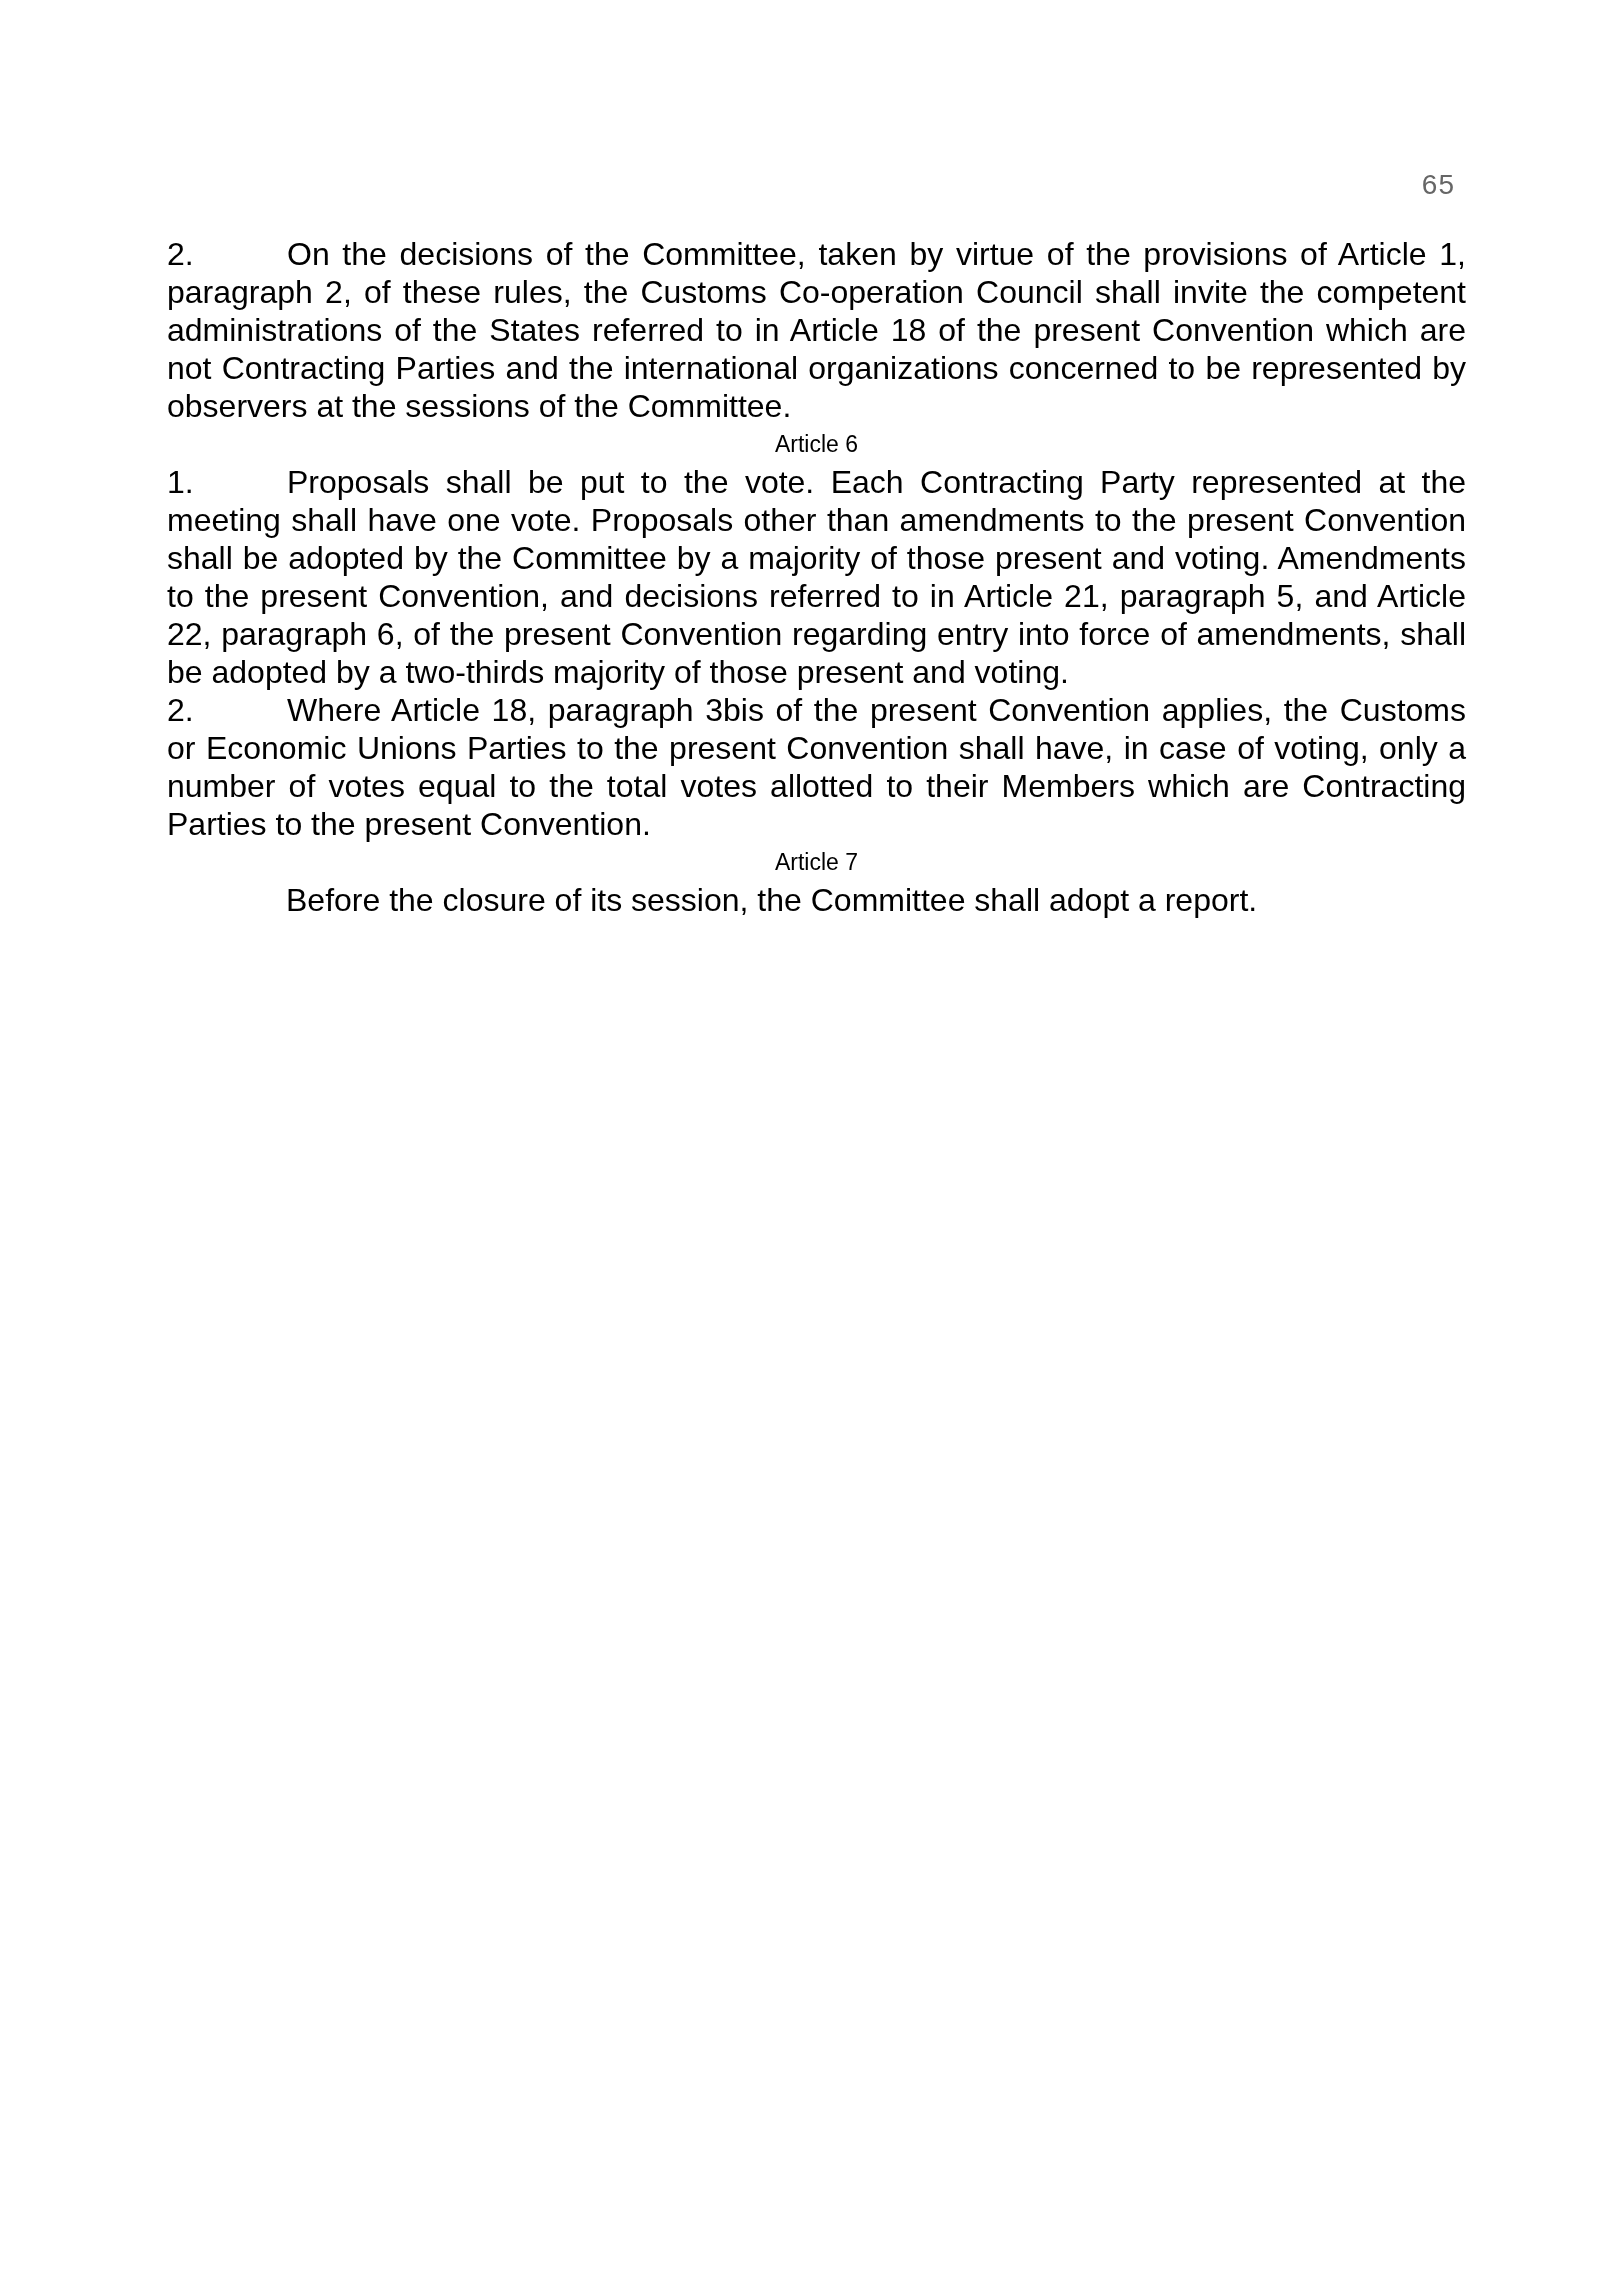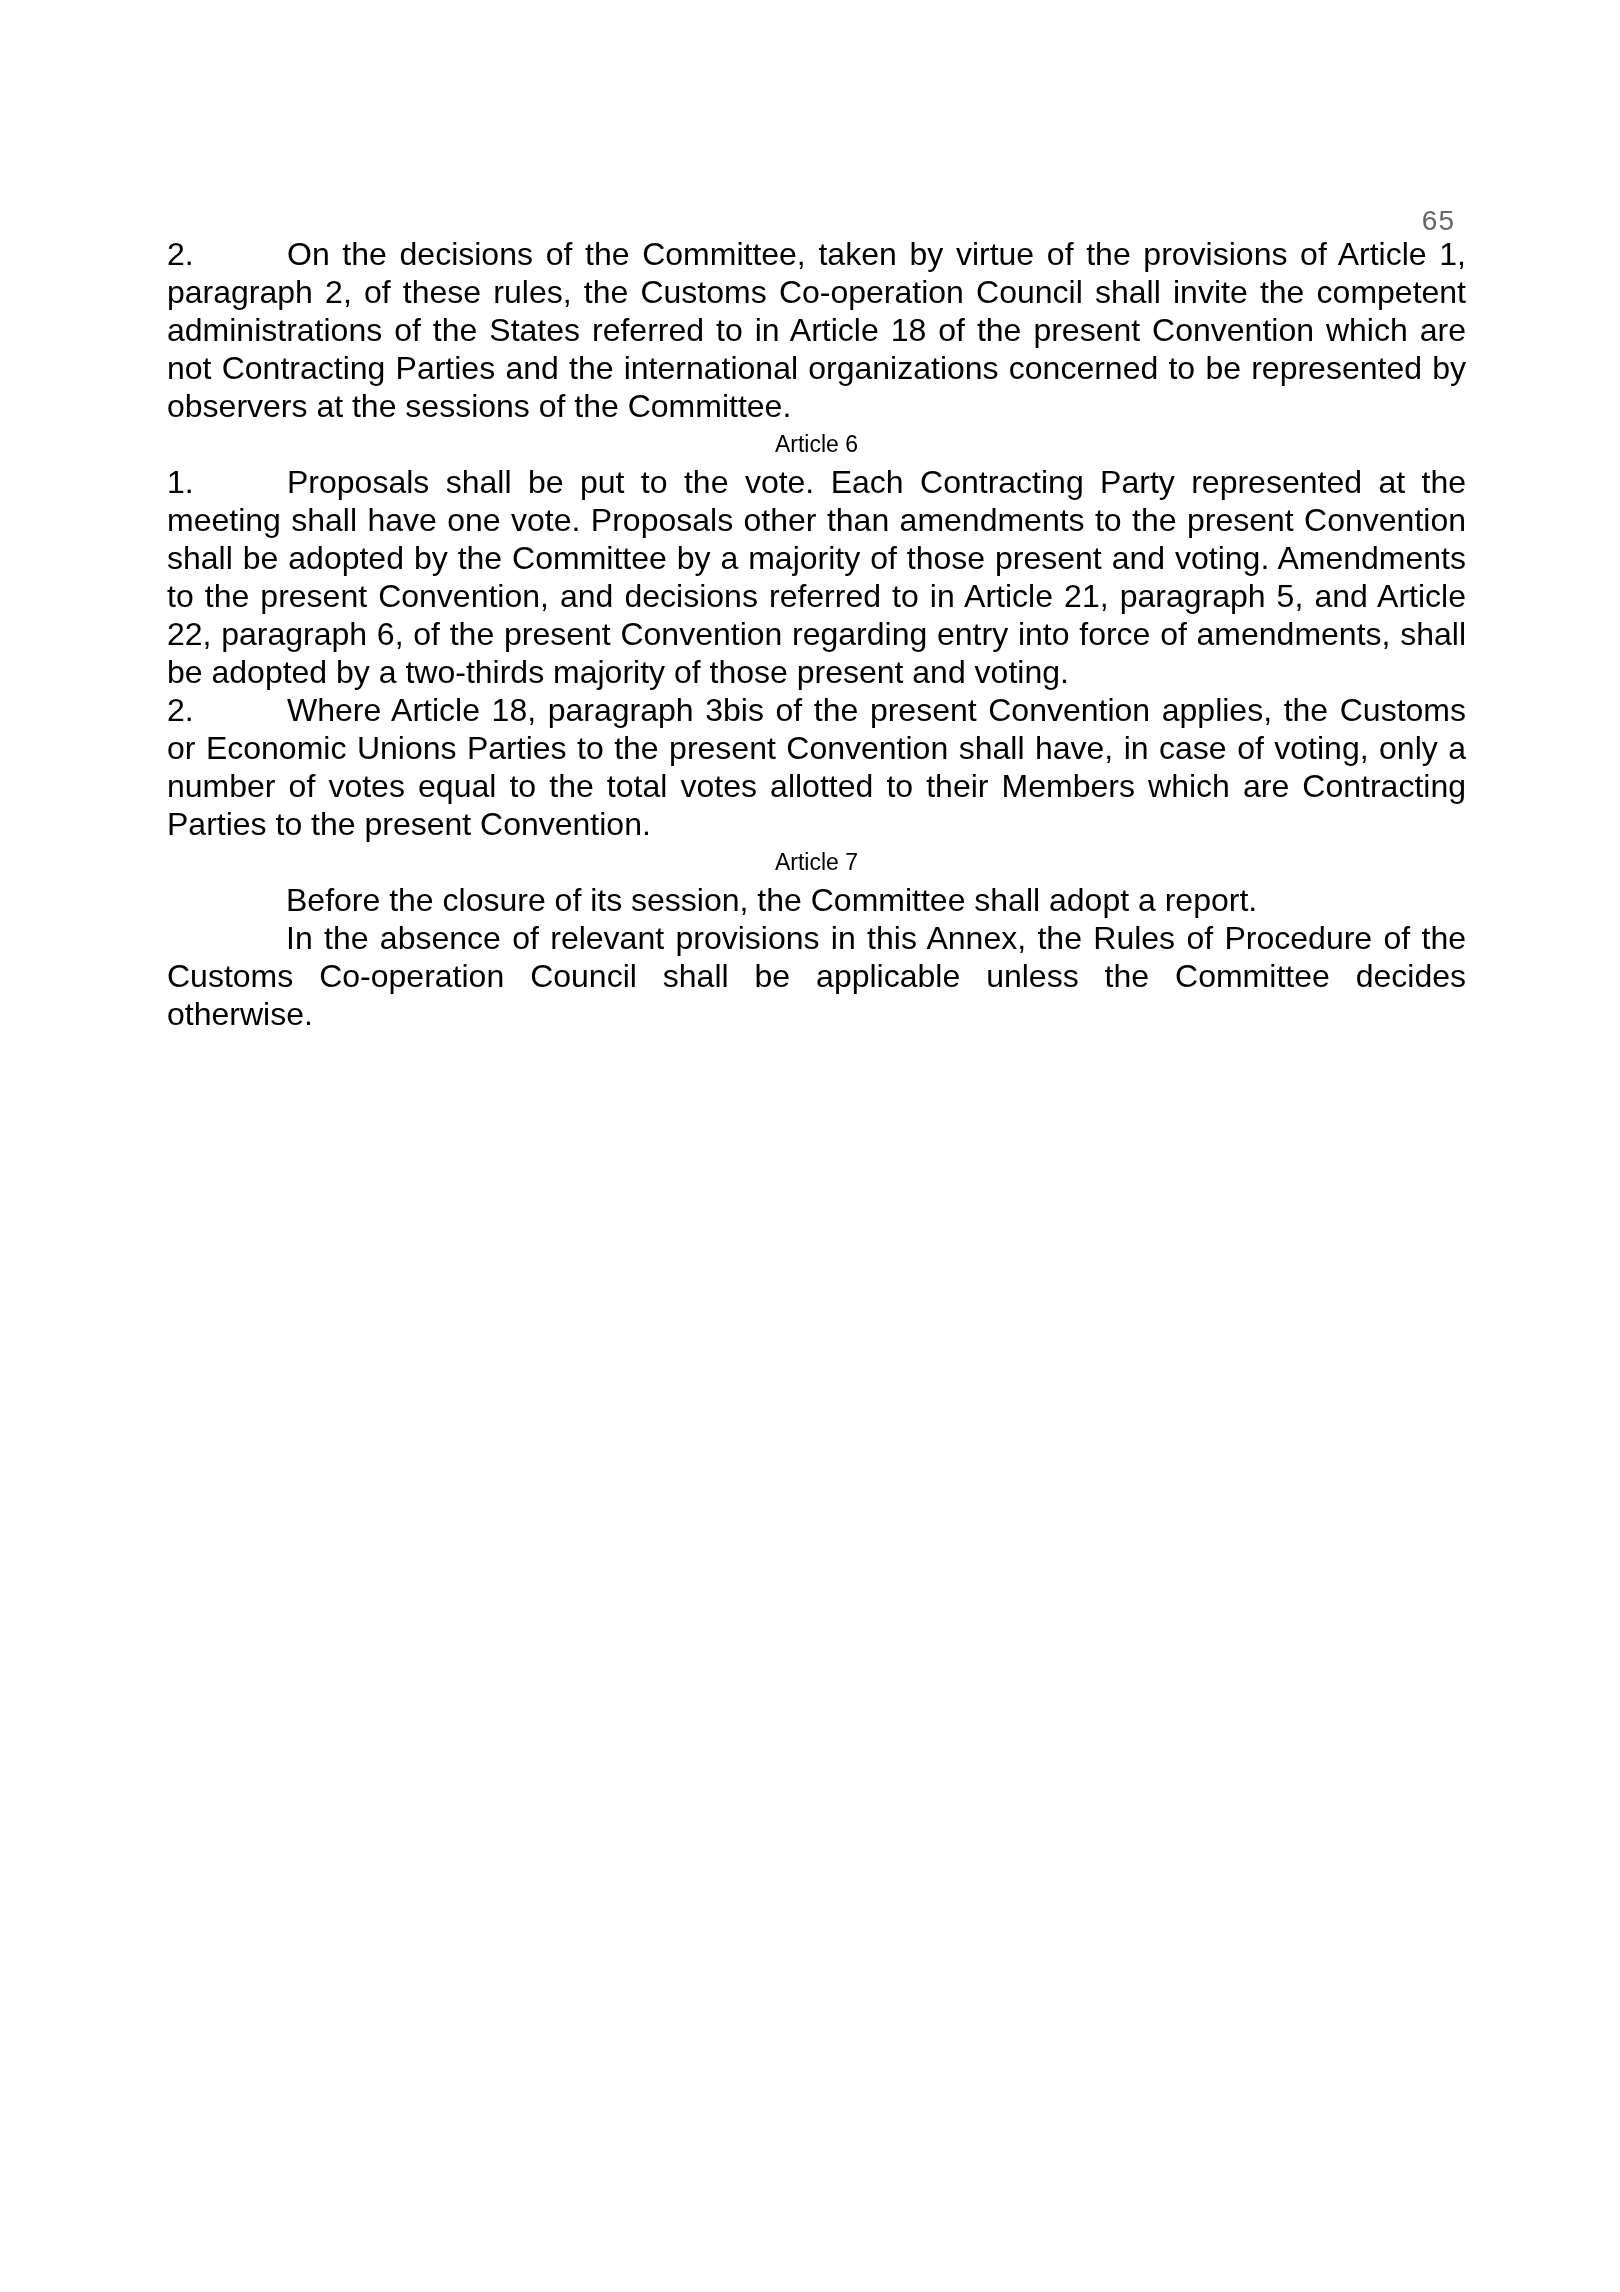--- a/index.html
+++ b/index.html
@@ -19,21 +19,20 @@
     overflow: hidden;
   }
   .page-number {
     position: absolute;
     top: 168px;
     right: 165px;
     font-size: 28px;
     line-height: 33px;
     color: #666666;
     letter-spacing: 1px;
-    margin-top: 36px;
   }
   .content {
     position: absolute;
     left: 167px;
     top: 235px;
     width: 1299px;
   }
   .content p, .content h2, .content div { margin: 0; padding: 0; }
 
   .numbered-para {
@@ -94,17 +93,16 @@
     <div class="numbered-para mt-para-gap2">
       <span class="para-number">2.</span>
       <p class="para-body">Where Article 18, paragraph 3bis of the present Convention applies, the Customs or Economic Unions Parties to the present Convention shall have, in case of voting, only a number of votes equal to the total votes allotted to their Members which are Contracting Parties to the present Convention.</p>
     </div>
 
     <h2 class="article-heading mt-heading-gap2">Article 7</h2>
 
     <p class="plain-para single-line mt-para-gap3">Before the closure of its session, the Committee shall adopt a report.</p>
 
 
-    <p class="plain-para mt-para-gap4">In the absence of relevant provisions in this Annex, the Rules of Procedure of the Customs Co-operation Council shall be applicable unless the Committee decides otherwise.</p>
 
   </div>
 </div>
 
 
 </body></html>

